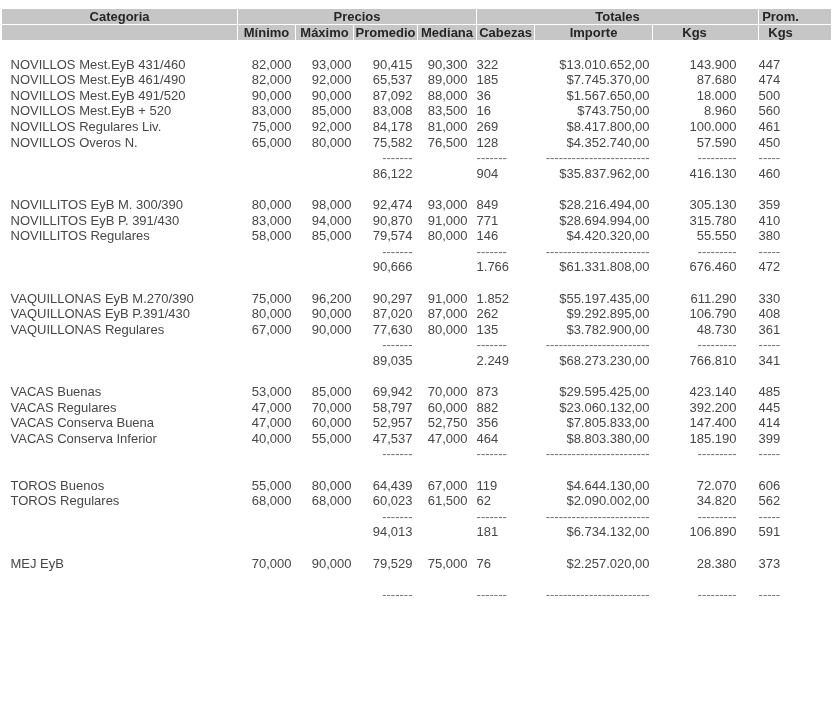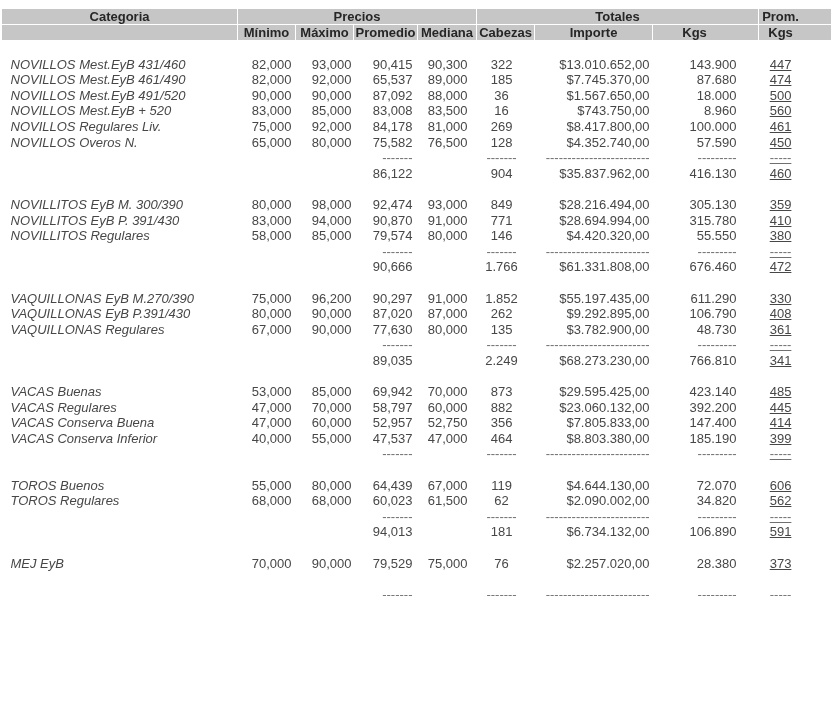--- a/index.html
+++ b/index.html
@@ -33,29 +33,29 @@
   thead th.pad-kgs { padding-right:22px; }
   thead th.pad-pk  { padding-right:29px; }
   tbody td {
     padding:0;
     height:15.6px;
     line-height:15.6px;
     font-size:13px;
     white-space:nowrap;
     overflow:hidden;
   }
-  td.c-cat  { text-align:left;  padding-left:9px;font-style:italic; }
+  td.c-cat  { text-align:left;  padding-left:9px; }
   td.c-min  { text-align:right; padding-right:4px; }
   td.c-max  { text-align:right; padding-right:2px; }
   td.c-prom { text-align:right; padding-right:5px; }
   td.c-med  { text-align:right; padding-right:9px; }
-  td.c-cab  { text-align:center; padding-right:8px; }
+  td.c-cab  { text-align:left; padding-right:8px; }
   td.c-imp  { text-align:right; padding-right:3px; }
   td.c-kgs  { text-align:right; padding-right:22px; }
-  td.c-pk   { text-align:center; padding-right:29px;text-decoration:underline; }
+  td.c-pk   { text-align:left; padding-right:29px; }
   tr.dashes td { color:#6f6f6f; }
   tr.bold-row td { font-weight:bold; color:#1d1d1d; }
 </style>
 </head>
 <body>
 
 <div class="report">
   <table class="price-table">
     <colgroup>
       <col style="width:236px">

